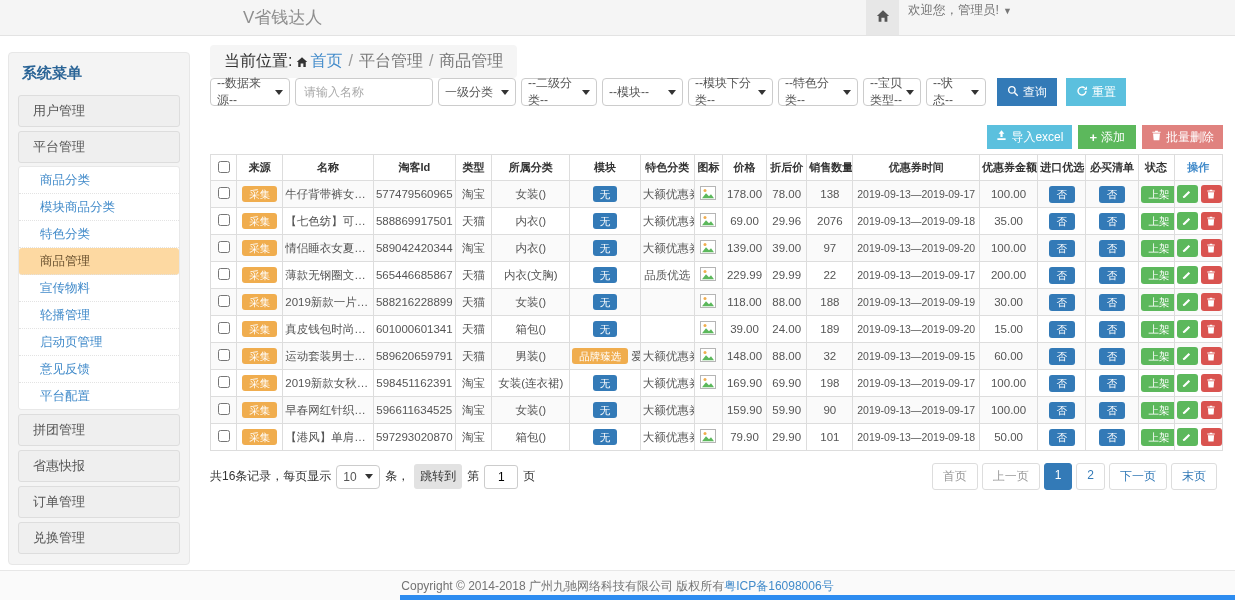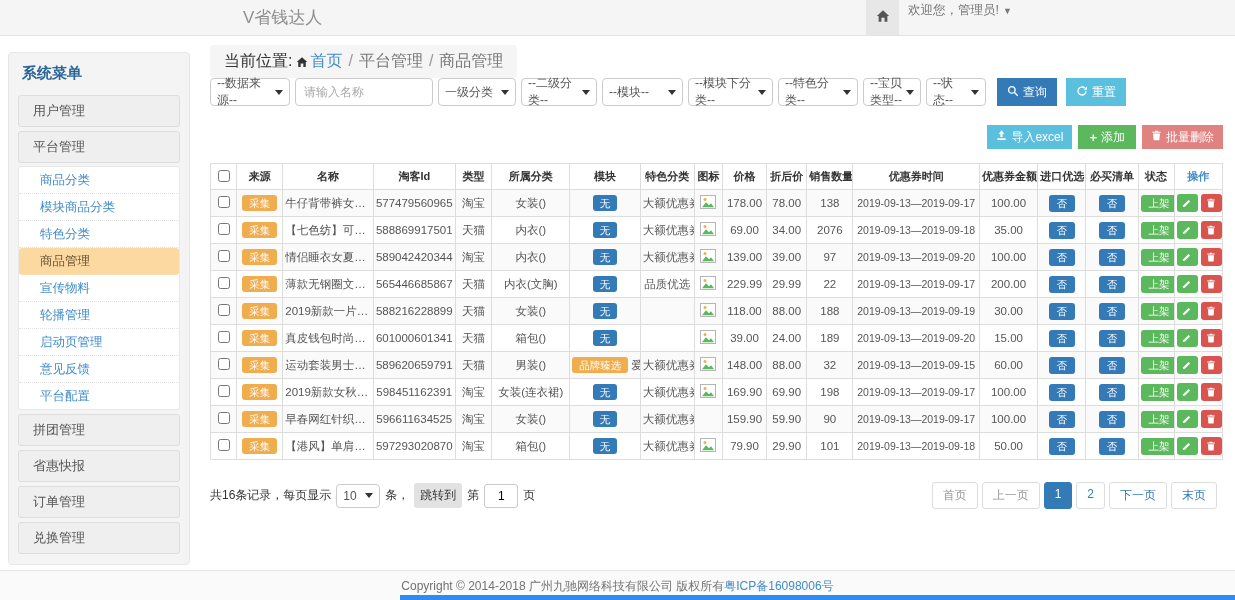--- a/index.html
+++ b/index.html
@@ -49,40 +49,40 @@
   .btn { border:none; border-radius:0; color:#fff; font-size:12px; cursor:pointer; display:inline-flex; align-items:center; gap:4px; font-family:inherit; }
   .btn-search { background:#337ab7; height:28px; padding:0 10px; margin-left:6px; }
   .btn-reset  { background:#5bc0de; height:28px; padding:0 10px; margin-left:4px; }
   
   .toolbar { display:flex; justify-content:flex-end; gap:6px; margin-top:19px; }
   .btn-import { background:#5bc0de; height:24px; padding:0 9px; }
   .btn-add    { background:#5cb85c; height:24px; padding:0 11px; }
   .btn-del    { background:#e0827f; height:24px; padding:0 9px; }
   .plus-ch { font-size:13px; font-weight:bold; }
   
-  table { width:100%; border-collapse:collapse; table-layout:fixed; margin-top:14px; font-size:11.5px; color:#555;border-radius:6px; }
+  table { width:100%; border-collapse:collapse; table-layout:fixed; margin-top:5px; font-size:11.5px; color:#555;border-radius:6px; }
   th, td { border:1px solid #ddd; text-align:center; padding:4px 2px; height:26px; overflow:hidden; white-space:nowrap; }
   thead th { font-weight:bold; color:#333; font-size:11px; background:#fff; }
   thead th.op-col { color:#428bca; }
   tbody tr:nth-child(odd) { background:#fafafa; }
   td.t-name { text-overflow:ellipsis; }
   td.t-date { font-size:10.5px; }
   .badge { display:inline-block; padding:2px 7px; border-radius:3px; color:#fff; font-size:10.5px; line-height:12px; }
   .bg-orange { background:#f0ad4e; }
   .bg-blue   { background:#337ab7; }
   .bg-green  { background:#5cb85c; }
   .module-text { margin-left:3px; color:#555; }
   .btn-xs { display:inline-block; padding:3px 8px; border-radius:3px; color:#fff; font-size:10.5px; line-height:11px; cursor:pointer; }
   .op-btn { display:inline-flex; align-items:center; justify-content:center; width:21px; height:18px; border:none; border-radius:3px; cursor:pointer; vertical-align:middle; }
   .op-edit { background:#5cb85c; margin-right:3px; }
   .op-del  { background:#d9534f; }
   .cbx { width:12px; height:12px; cursor:pointer; }
   .img-ic { display:inline-block; line-height:0; }
   
-  .pager { display:flex; align-items:center; margin-top:22px; font-size:12px; color:#333; }
+  .pager { display:flex; align-items:center; margin-top:12px; font-size:12px; color:#333; }
   .pager-left { display:flex; align-items:center; gap:5px; }
   .pp-select { width:44px; height:24px; }
   .jump-chip { background:#e2e2e2; border-radius:3px; padding:4px 6px; color:#333; cursor:pointer; }
   .page-input { width:34px; height:24px; border:1px solid #ccc; border-radius:3px; text-align:center; font-size:12px; font-family:inherit; }
   .pager-right { margin-left:auto; margin-right:6px; display:flex; gap:4px; }
   .page-btn { border:1px solid #ddd; border-radius:3px; background:#fff; color:#337ab7; padding:4px 10px; font-size:12px; cursor:pointer; }
   .page-btn.disabled { color:#999; }
   .page-btn.active { background:#337ab7; border-color:#337ab7; color:#fff; }
   
   .footer { position:absolute; top:570px; left:0; right:0; height:30px; background:#fafafa; border-top:1px solid #e7e7e7; z-index:5; text-align:center; line-height:30px; font-size:12px; color:#737373; }
@@ -298,21 +298,21 @@
     <td>天猫</td>
     <td>内衣()</td>
     <td><span class="badge module-badge bg-blue">无</span></td>
     <td>大额优惠券</td>
     <td><span class="img-ic"><svg width="16" height="16" viewBox="0 0 16 16">
                   <rect x="0.5" y="1.5" width="15" height="13" fill="#fff" stroke="#b5b5b5"></rect>
                   <circle cx="5" cy="5.6" r="1.5" fill="#f0ad4e"></circle>
                   <path d="M2 13.2 L6 8.2 L9 11.2 L11 9.2 L14 13.2 Z" fill="#5cb85c"></path>
                 </svg></span></td>
     <td>69.00</td>
-    <td>34.00</td>
+    <td>29.96</td>
     <td>2076</td>
     <td class="t-date">2019-09-13—2019-09-18</td>
     <td>35.00</td>
     <td><span class="btn-xs bg-blue">否</span></td>
     <td><span class="btn-xs bg-blue">否</span></td>
     <td><span class="btn-xs bg-green">上架</span></td>
     <td>
       <button class="op-btn op-edit">
                 <svg width="10" height="10" viewBox="0 0 16 16">
                   <path d="M2 11.5 L10.5 3 L13 5.5 L4.5 14 L1.5 14.5 Z" fill="#fff"></path>

